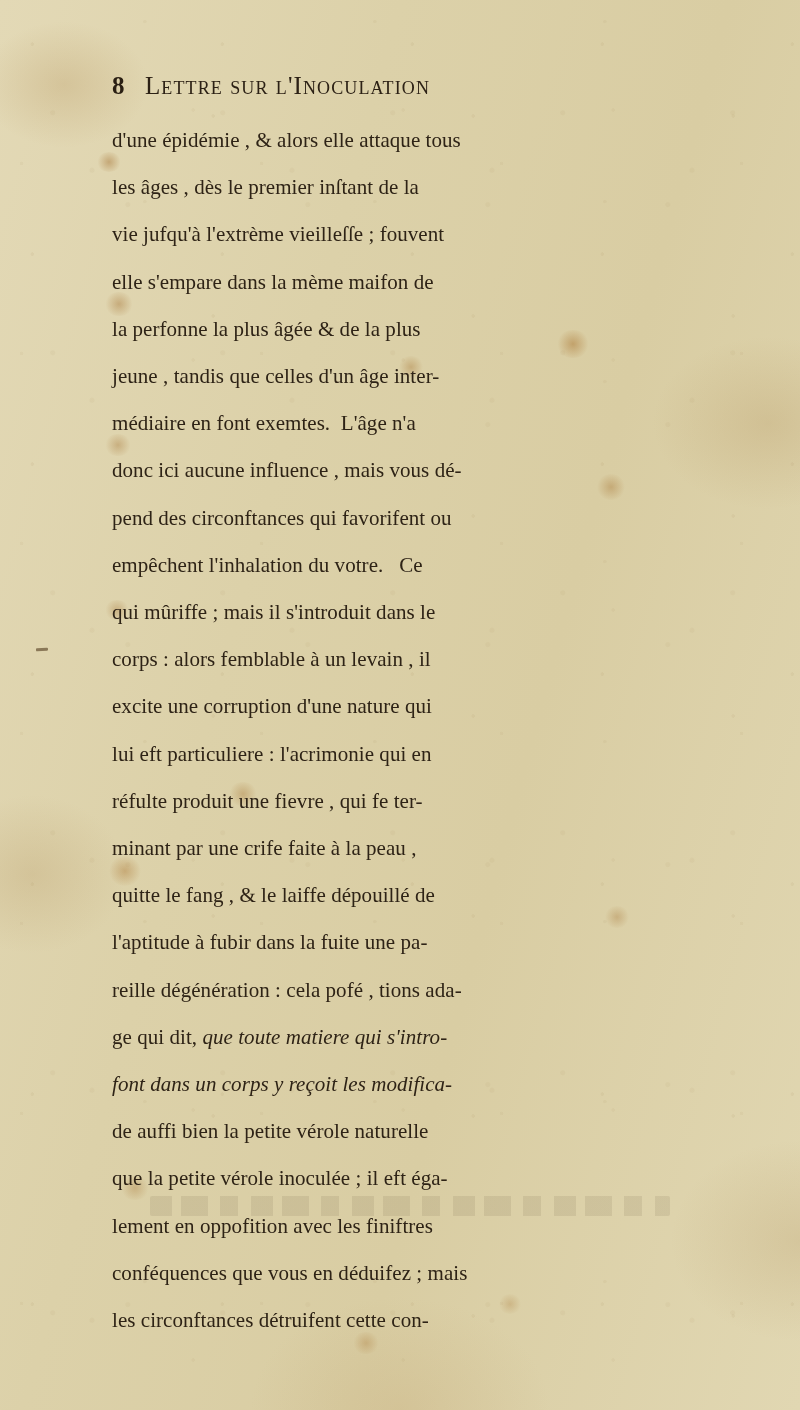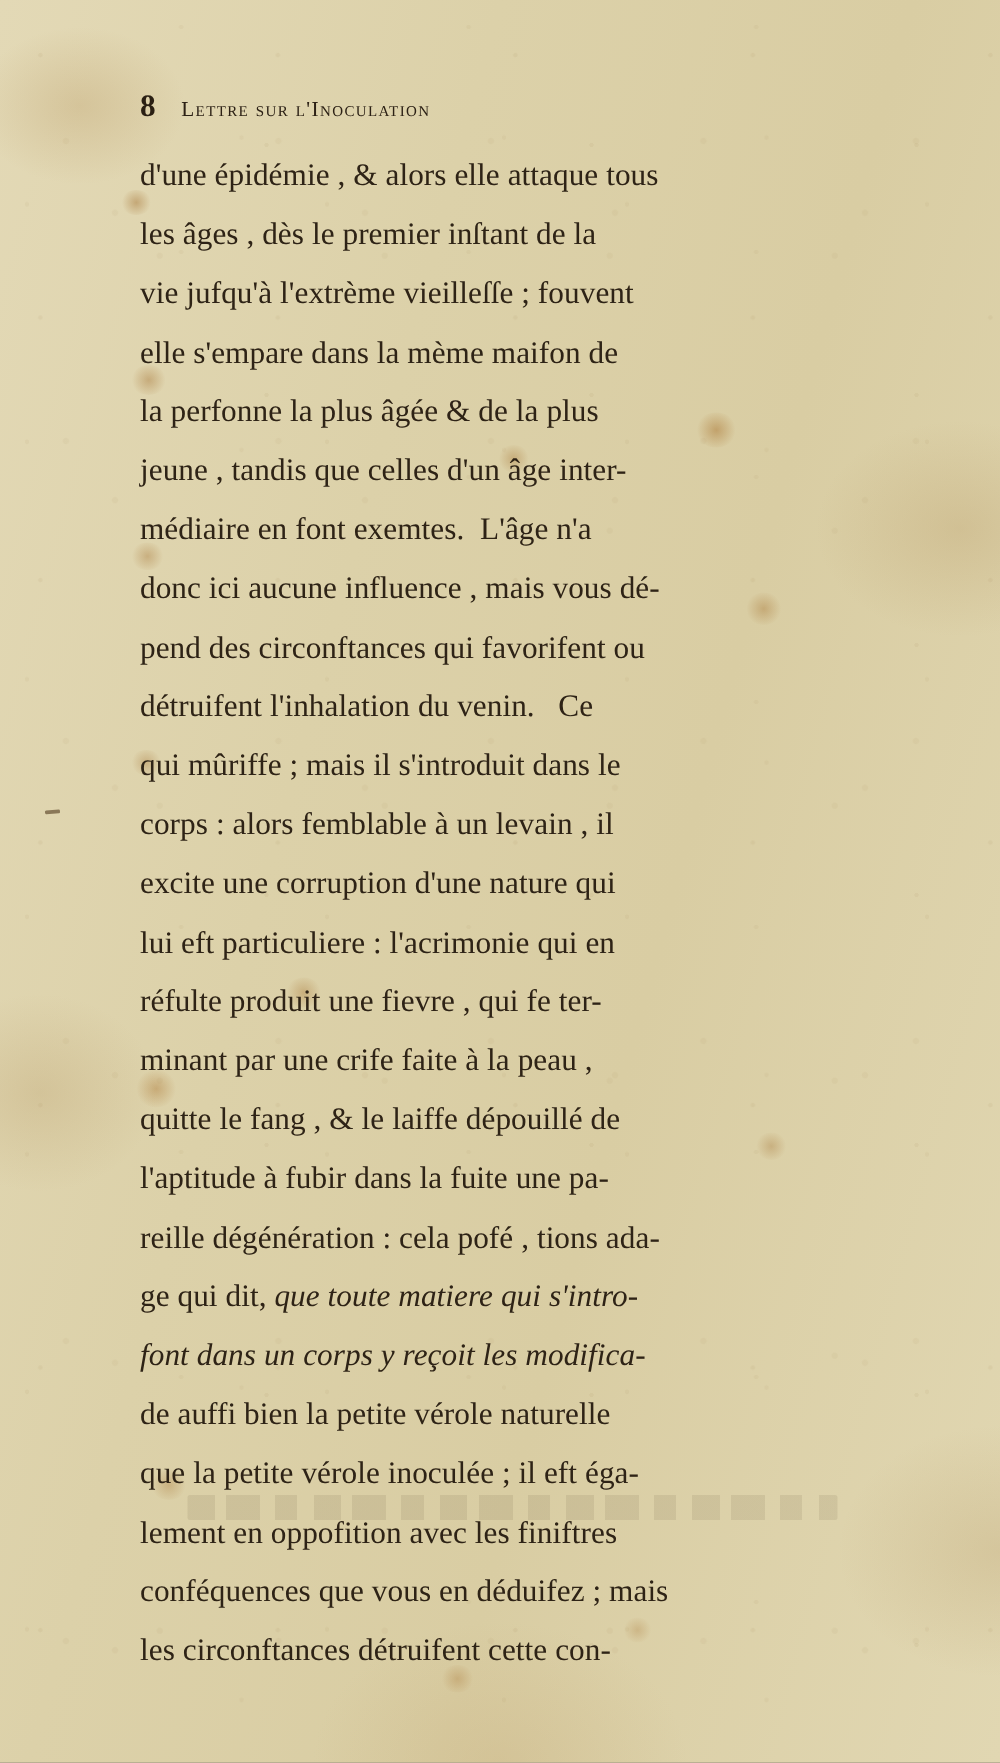--- a/index.html
+++ b/index.html
@@ -70,29 +70,29 @@
     color: #2c2115;
   }
   .folio {
     font-size: 25px;
     font-weight: 700;
     letter-spacing: .5px;
     margin-right: 20px;
     color: #2a1f13;
   }
   .head-title {
-    font-size: 17px;
+    font-size: 25px;
     font-variant: small-caps;
     letter-spacing: 1.1px;
     color: #2c2115;
   }
 
   .line {
     display: block;
-    font-size: 25px;
+    font-size: 21px;
     line-height: 47.2px;
     color: #2e2316;
     white-space: pre;
     letter-spacing: .05px;
   }
   .line.it { font-style: italic; }
   .line .it { font-style: italic; }
 
   
   #margin-tick {
@@ -157,21 +157,21 @@
     <div>
       <span class="line">d'une épidémie , &amp; alors elle attaque tous</span>
       <span class="line">les âges , dès le premier inſtant de la</span>
       <span class="line">vie jufqu'à l'extrème vieilleſſe ; fouvent</span>
       <span class="line">elle s'empare dans la mème maifon de</span>
       <span class="line">la perfonne la plus âgée &amp; de la plus</span>
       <span class="line">jeune , tandis que celles d'un âge inter-</span>
       <span class="line">médiaire en font exemtes.  L'âge n'a</span>
       <span class="line">donc ici aucune influence , mais vous dé-</span>
       <span class="line">pend des circonftances qui favorifent ou</span>
-      <span class="line">détruifent l'inhalation du venin.   Ce</span>
+      <span class="line">empêchent l'inhalation du votre.   Ce</span>
       <span class="line">qui mûriffe ; mais il s'introduit dans le</span>
       <span class="line">corps : alors femblable à un levain , il</span>
       <span class="line">excite une corruption d'une nature qui</span>
       <span class="line">lui eft particuliere : l'acrimonie qui en</span>
       <span class="line">réfulte produit une fievre , qui fe ter-</span>
       <span class="line">minant par une crife faite à la peau ,</span>
       <span class="line">quitte le fang , &amp; le laiffe dépouillé de</span>
       <span class="line">l'aptitude à fubir dans la fuite une pa-</span>
       <span class="line">reille dégénération : cela pofé , tions ada-</span>
     </div>

